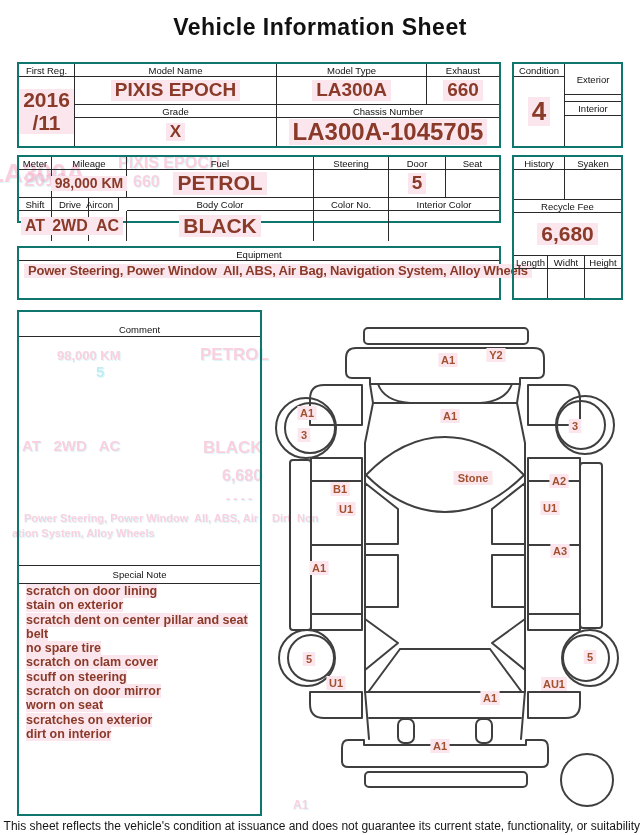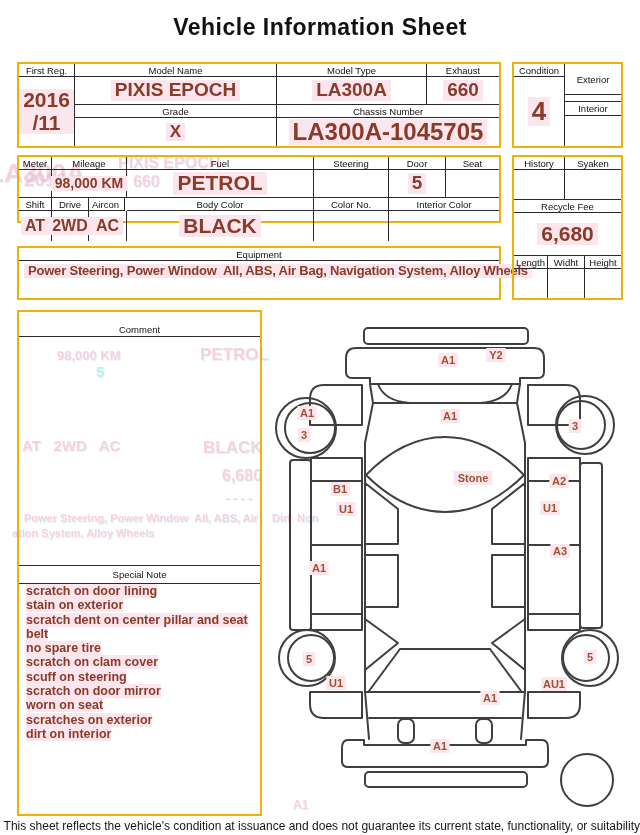--- a/index.html
+++ b/index.html
@@ -1,20 +1,20 @@
 <!DOCTYPE html>
 <html><head>
 <meta charset="utf-8">
 <style>
   html,body{margin:0;padding:0;background:#fff;}
   #page{position:relative;width:640px;height:835px;background:#fff;overflow:hidden;
         font-family:"Liberation Sans",sans-serif;color:#111;}
   #title{position:absolute;top:14px;left:0;width:640px;text-align:center;
          font-size:23px;font-weight:600;letter-spacing:.5px;color:#111;}
-  .box{position:absolute;border:2px solid #eab308;background:transparent;box-sizing:border-box;}
+  .box{position:absolute;border:2px solid #0f766e;background:transparent;box-sizing:border-box;}
   .cell{position:absolute;display:flex;align-items:center;justify-content:center;
         font-size:9.5px;color:#111;box-sizing:border-box;overflow:visible;white-space:nowrap;}
   .br{border-right:1px solid #2a2a2a;} .bb{border-bottom:1px solid #2a2a2a;}
   .bt{border-top:1px solid #2a2a2a;}
   .val{color:#8a3a28;font-weight:600;}
   .hl{background:#fce6ee;padding:0 4px;line-height:1.08;}
   .preline{white-space:pre-line;text-align:center;}
   .eqv{justify-content:flex-start;align-items:flex-start;padding:3px 0 0 5px;white-space:pre;}
   .note-item{color:#8a3a28;font-weight:600;font-size:12.5px;line-height:14.3px;}
   .note-item .hl2{background:#fce6ee;}
@@ -111,21 +111,21 @@
         <span class="hl">PETROL</span>
       </div>
     <div class="cell br bb" style="left:295px;top:13px;width:75px;height:28px;"></div>
     <div class="cell br bb val" style="left:370px;top:13px;width:57px;height:28px;font-size:19px;">
         <span class="hl">5</span>
       </div>
     <div class="cell bb" style="left:427px;top:13px;width:53px;height:28px;"></div>
 
     <div class="cell br bb" style="left:0;top:41px;width:33px;height:13px;">Shift</div>
     <div class="cell br bb" style="left:33px;top:41px;width:37px;height:13px;">Drive</div>
-    <div class="cell br bb" style="left:68px;top:41px;width:38px;height:13px;">Aircon</div>
+    <div class="cell br bb" style="left:62px;top:41px;width:38px;height:13px;">Aircon</div>
     <div class="cell br bb" style="left:108px;top:41px;width:187px;height:13px;">Body Color</div>
     <div class="cell br bb" style="left:295px;top:41px;width:75px;height:13px;">Color No.</div>
     <div class="cell bb" style="left:370px;top:41px;width:110px;height:13px;">Interior Color</div>
 
     <div class="cell br val" style="left:0;top:54px;width:33px;height:30px;font-size:16px;">
         <span class="hl">AT</span>
       </div>
     <div class="cell br val" style="left:33px;top:54px;width:37px;height:30px;font-size:16px;">
         <span class="hl">2WD</span>
       </div>

